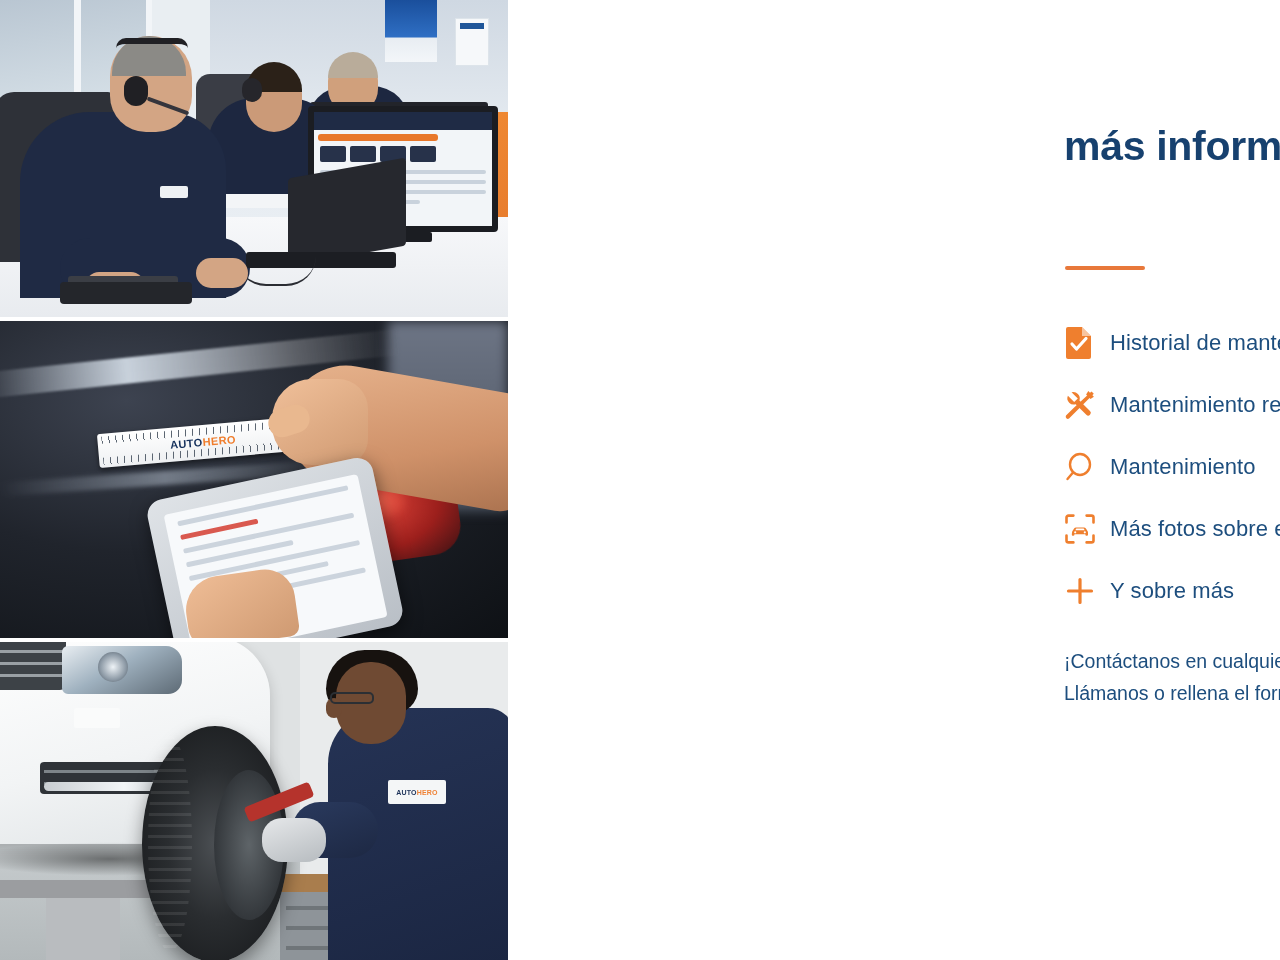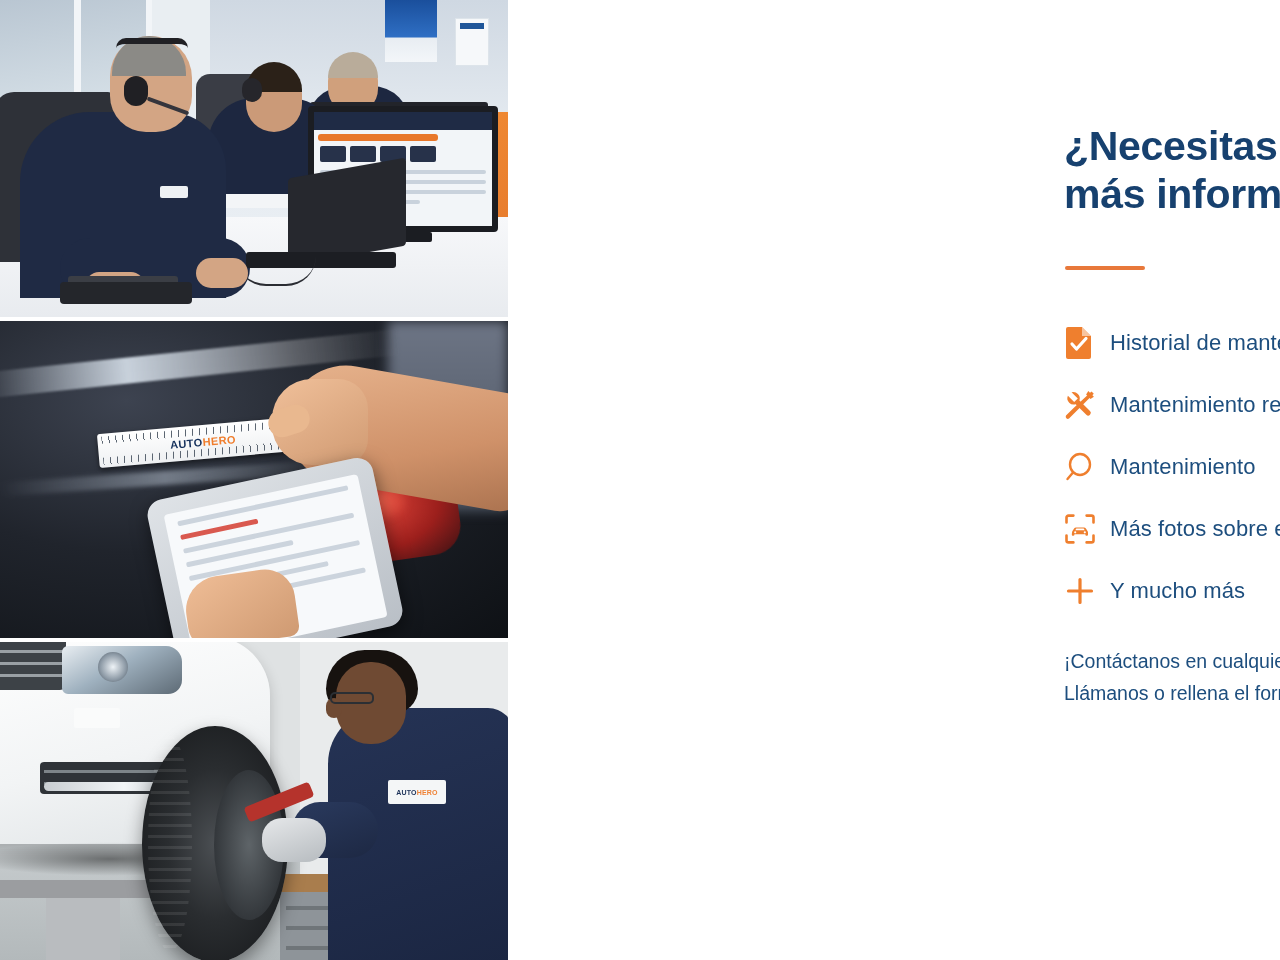--- a/index.html
+++ b/index.html
@@ -313,21 +313,20 @@
       <div class="mech-hair"></div>
       <div class="mech-head"></div>
       <div class="mech-ear"></div>
       <div class="glasses"></div>
     </div>
   </div>
 
   <div class="content">
 
     <h1 class="headline">
-      <span>¿Necesitas</span>
       <span class="l2">más información?</span>
     </h1>
     <div class="accent-bar"></div>
 
     <div class="features">
 
       <div class="feature">
         <span class="ico">
           <svg width="30" height="34" viewBox="0 0 30 34">
             <path fill="#ef7f2e" d="M4 1h14l9 9v21a2 2 0 0 1-2 2H4a2 2 0 0 1-2-2V3a2 2 0 0 1 2-2z"></path>
@@ -379,21 +378,21 @@
         </span>
         <span class="ftxt">Más fotos sobre el coche</span>
       </div>
 
       <div class="feature">
         <span class="ico">
           <svg width="32" height="32" viewBox="0 0 32 32" stroke="#ef7f2e" stroke-width="3.2" stroke-linecap="round">
             <path d="M16 4.5v23M4.5 16h23"></path>
           </svg>
         </span>
-        <span class="ftxt">Y mucho más</span>
+        <span class="ftxt">Y sobre más</span>
       </div>
     </div>
 
     <div class="contact">
       <div>¡Contáctanos en cualquier momento para más información!</div>
       <div>Llámanos o rellena el formulario de contacto.</div>
     </div>
 
   </div>
 </div>

